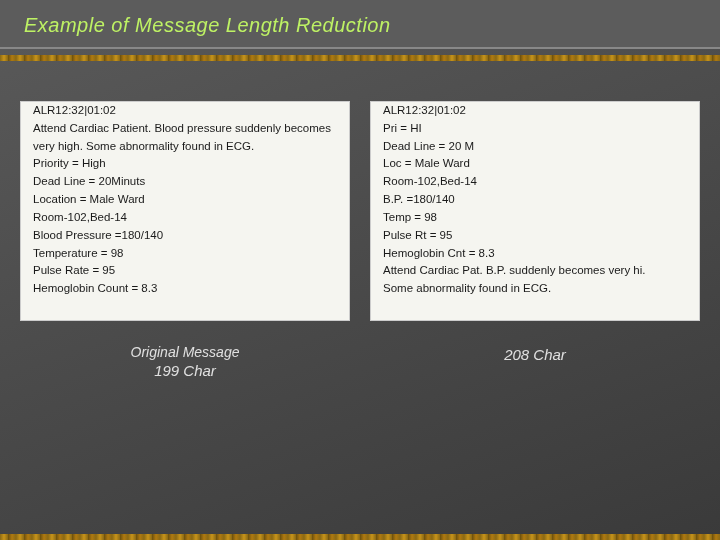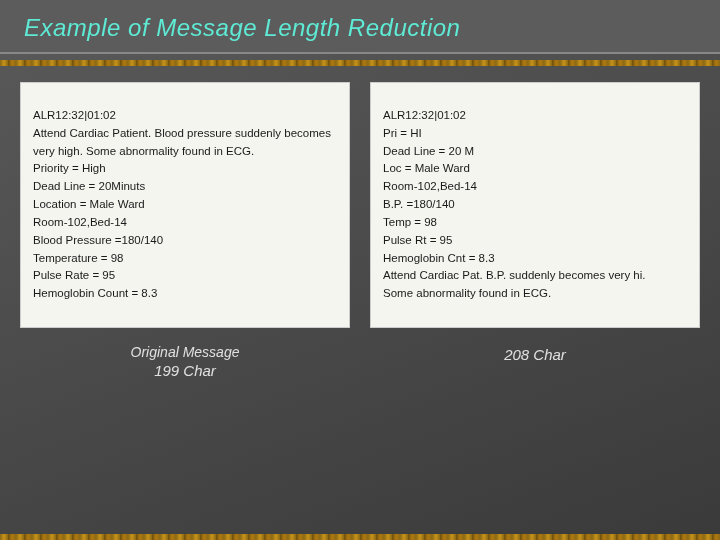--- a/index.html
+++ b/index.html
@@ -19,22 +19,22 @@
       position: relative;
     }
 
     .title-bar {
       background-color: #5c5c5c;
       padding: 14px 24px 10px 24px;
       border-bottom: 2px solid #888;
     }
 
     .title-text {
-      color: #5eead4;
-      font-size: 24px;
+      color: #bef264;
+      font-size: 20px;
       font-weight: normal;
       font-style: italic;
       letter-spacing: 0.5px;
     }
 
     .decorative-bar {
       height: 6px;
       background: repeating-linear-gradient(
         90deg,
         #8b6914 0px, #c8941a 4px, #8b6914 8px,
@@ -47,37 +47,39 @@
       display: flex;
       flex-direction: row;
       padding: 10px 20px 10px 20px;
       gap: 20px;
       margin-top: 4px;
     }
 
     .message-box {
       background-color: #f5f5f0;
       border: 1px solid #ccc;
-      padding: 24px 12px;
+      padding: 0 12px;
       flex: 1;
       min-height: 220px;
+      margin-top: 24px;
     }
 
     .message-text {
       font-size: 11.5px;
       color: #1a1a1a;
       line-height: 1.55;
       white-space: pre-line;
     }
 
     .label-row {
       display: flex;
       flex-direction: row;
       padding: 6px 20px 0 20px;
       gap: 20px;
+      margin-top: 7px;
     }
 
     .label-cell {
       flex: 1;
       text-align: center;
     }
 
     .label-main {
       color: #e0e0e0;
       font-size: 14px;

